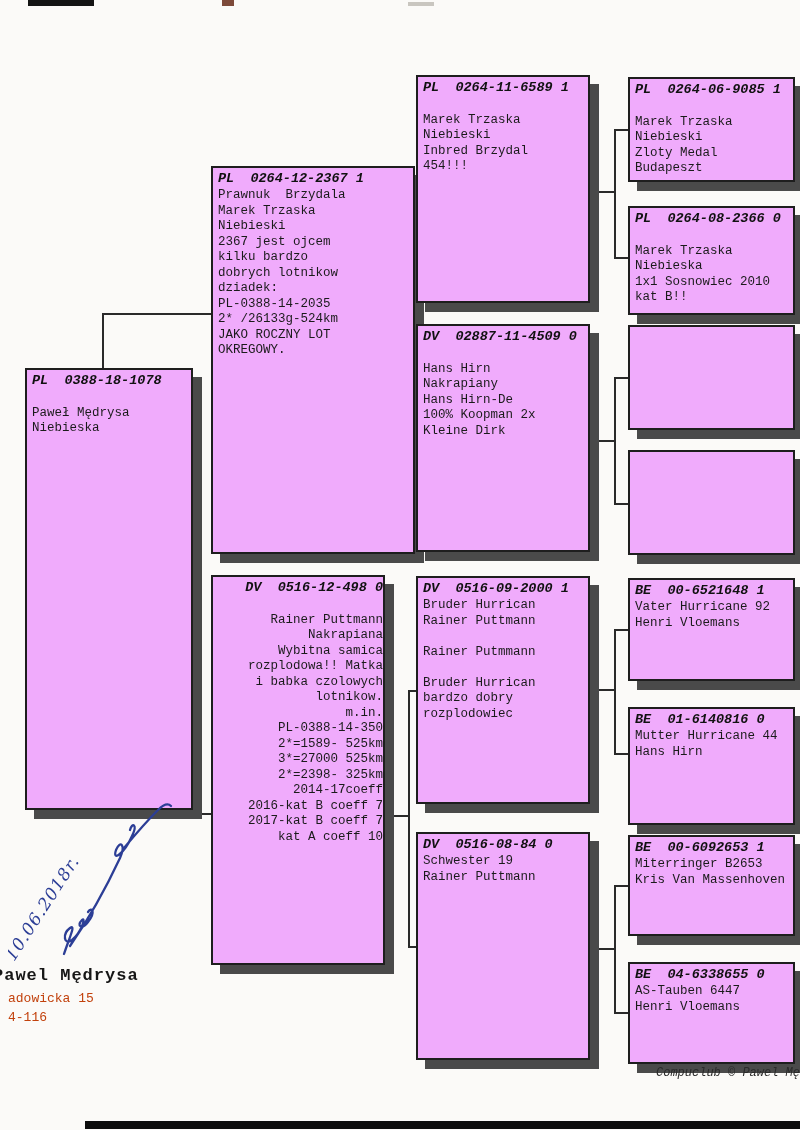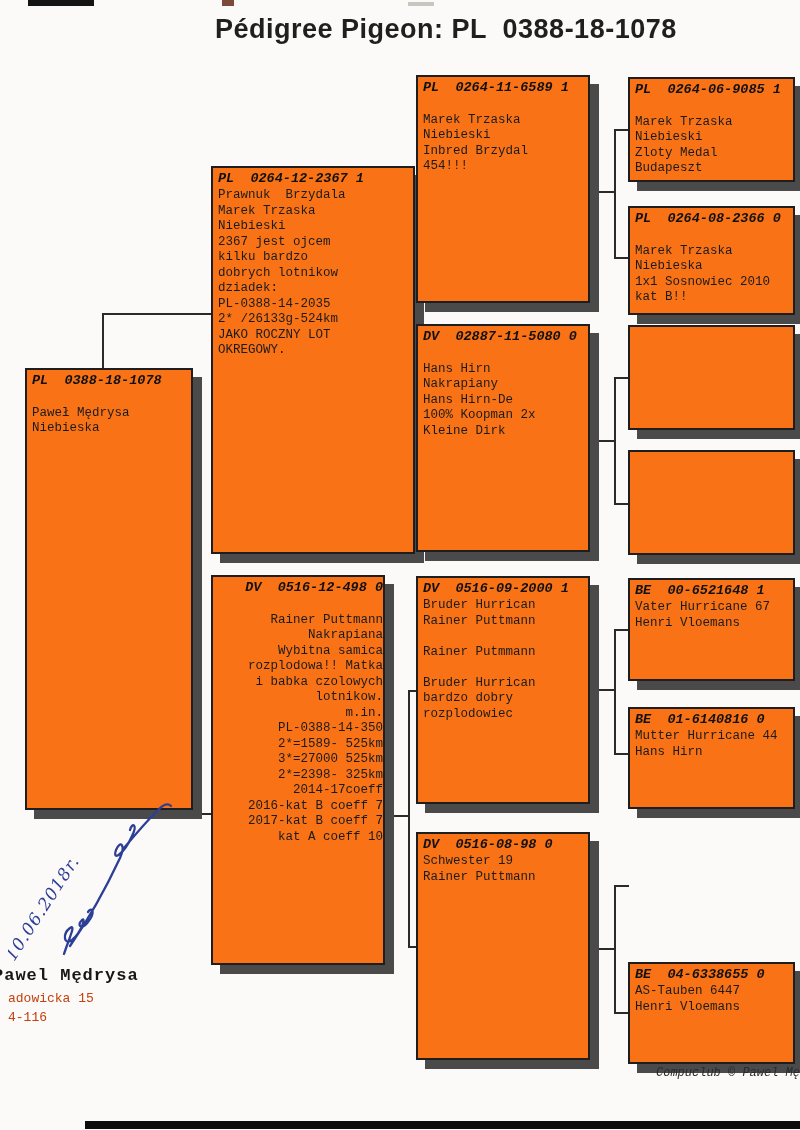--- a/index.html
+++ b/index.html
@@ -1,40 +1,39 @@
 <!DOCTYPE html>
 <html><head>
 <meta charset="utf-8">
 <style>
   html,body{margin:0;padding:0;background:#e8e8e6;}
   .page{position:relative;width:800px;height:1130px;overflow:hidden;background:#fbfaf8;
         font-family:"Liberation Mono",monospace;}
   .title{position:absolute;left:215px;top:14px;font-family:"Liberation Sans",sans-serif;
          font-size:27px;font-weight:600;color:#1f1f1f;letter-spacing:.5px;white-space:pre;z-index:4;}
-  .pbox{position:absolute;background:#f97316;border:2px solid #1e1e1e;box-sizing:border-box;
+  .pbox{position:absolute;background:#f0abfc;border:2px solid #1e1e1e;box-sizing:border-box;
         box-shadow:9px 9px 0 0 #4a4a4a;z-index:2;overflow:hidden;}
   .ring{font-family:"Liberation Mono",monospace;font-style:italic;font-weight:bold;
         font-size:13.5px;line-height:18px;padding:2px 0 0 5px;white-space:pre;color:#111;}
   .body{font-family:"Liberation Mono",monospace;font-size:12.5px;line-height:15.5px;
         padding:0 0 0 5px;white-space:pre;color:#1b1b1b;}
   .cl{position:absolute;background:#2a2a2a;z-index:1;}
   .owner{position:absolute;left:-7px;top:966px;font-weight:bold;font-size:17px;
          letter-spacing:1px;color:#161616;z-index:3;white-space:pre;}
   .addr{position:absolute;left:8px;font-size:13px;color:#c2410c;z-index:3;white-space:pre;}
   .credit{position:absolute;left:656px;top:1066px;font-style:italic;font-size:12px;
           color:#2a2a2a;z-index:3;white-space:pre;}
   .hand{position:absolute;left:8px;top:796px;z-index:5;}
   .artifact{position:absolute;z-index:6;}
 </style>
 </head>
 <body>
 
 <div class="page">
 
-  <div class="title">Pédigree Pigeon: PL  0388-18-1078</div>
 
   <div class="pbox" style="left:25px;top:368px;width:168px;height:442px;">
     <div class="ring">PL  0388-18-1078</div>
     <div class="body">
 Paweł Mędrysa
 Niebieska</div>
   </div>
 
   <div class="pbox" style="left:211px;top:158px;width:204px;height:388px;margin-top:8px;">
     <div class="ring">PL  0264-12-2367 1</div>
@@ -72,41 +71,41 @@
 
   <div class="pbox" style="left:416px;top:75px;width:174px;height:228px;">
     <div class="ring">PL  0264-11-6589 1</div>
     <div class="body">
 Marek Trzaska
 Niebieski
 Inbred Brzydal
 454!!!</div>
   </div>
   <div class="pbox" style="left:416px;top:324px;width:174px;height:228px;">
-    <div class="ring">DV  02887-11-5080 0</div>
+    <div class="ring">DV  02887-11-4509 0</div>
     <div class="body">
 Hans Hirn
 Nakrapiany
 Hans Hirn-De
 100% Koopman 2x
 Kleine Dirk</div>
   </div>
   <div class="pbox" style="left:416px;top:576px;width:174px;height:228px;">
     <div class="ring">DV  0516-09-2000 1</div>
     <div class="body">Bruder Hurrican
 Rainer Puttmann
 
 Rainer Putmmann
 
 Bruder Hurrican
 bardzo dobry
 rozplodowiec</div>
   </div>
   <div class="pbox" style="left:416px;top:832px;width:174px;height:228px;">
-    <div class="ring">DV  0516-08-98 0</div>
+    <div class="ring">DV  0516-08-84 0</div>
     <div class="body">Schwester 19
 Rainer Puttmann</div>
   </div>
 
   <div class="pbox" style="left:628px;top:77px;width:167px;height:105px;">
     <div class="ring">PL  0264-06-9085 1</div>
     <div class="body">
 Marek Trzaska
 Niebieski
 Zloty Medal
@@ -123,27 +122,32 @@
   <div class="pbox" style="left:628px;top:325px;width:167px;height:105px;">
     <div class="ring"></div>
     <div class="body"></div>
   </div>
   <div class="pbox" style="left:628px;top:450px;width:167px;height:105px;">
     <div class="ring"></div>
     <div class="body"></div>
   </div>
   <div class="pbox" style="left:628px;top:578px;width:167px;height:103px;">
     <div class="ring">BE  00-6521648 1</div>
-    <div class="body">Vater Hurricane 67
+    <div class="body">Vater Hurricane 92
 Henri Vloemans</div>
   </div>
-  <div class="pbox" style="left:628px;top:707px;width:167px;height:102px;">
+  <div class="pbox" style="left:628px;top:707px;width:167px;height:118px;">
     <div class="ring">BE  01-6140816 0</div>
     <div class="body">Mutter Hurricane 44
 Hans Hirn</div>
+  </div>
+  <div class="pbox" style="left:628px;top:835px;width:167px;height:101px;">
+    <div class="ring">BE  00-6092653 1</div>
+    <div class="body">Miterringer B2653
+Kris Van Massenhoven</div>
   </div>
   <div class="pbox" style="left:628px;top:962px;width:167px;height:102px;">
     <div class="ring">BE  04-6338655 0</div>
     <div class="body">AS-Tauben 6447
 Henri Vloemans</div>
   </div>
 
   <div class="cl" style="left:102px;top:313px;width:2px;height:56px;"></div>
   <div class="cl" style="left:102px;top:313px;width:110px;height:2px;"></div>
   <div class="cl" style="left:102px;top:763px;width:2px;height:52px;"></div>

